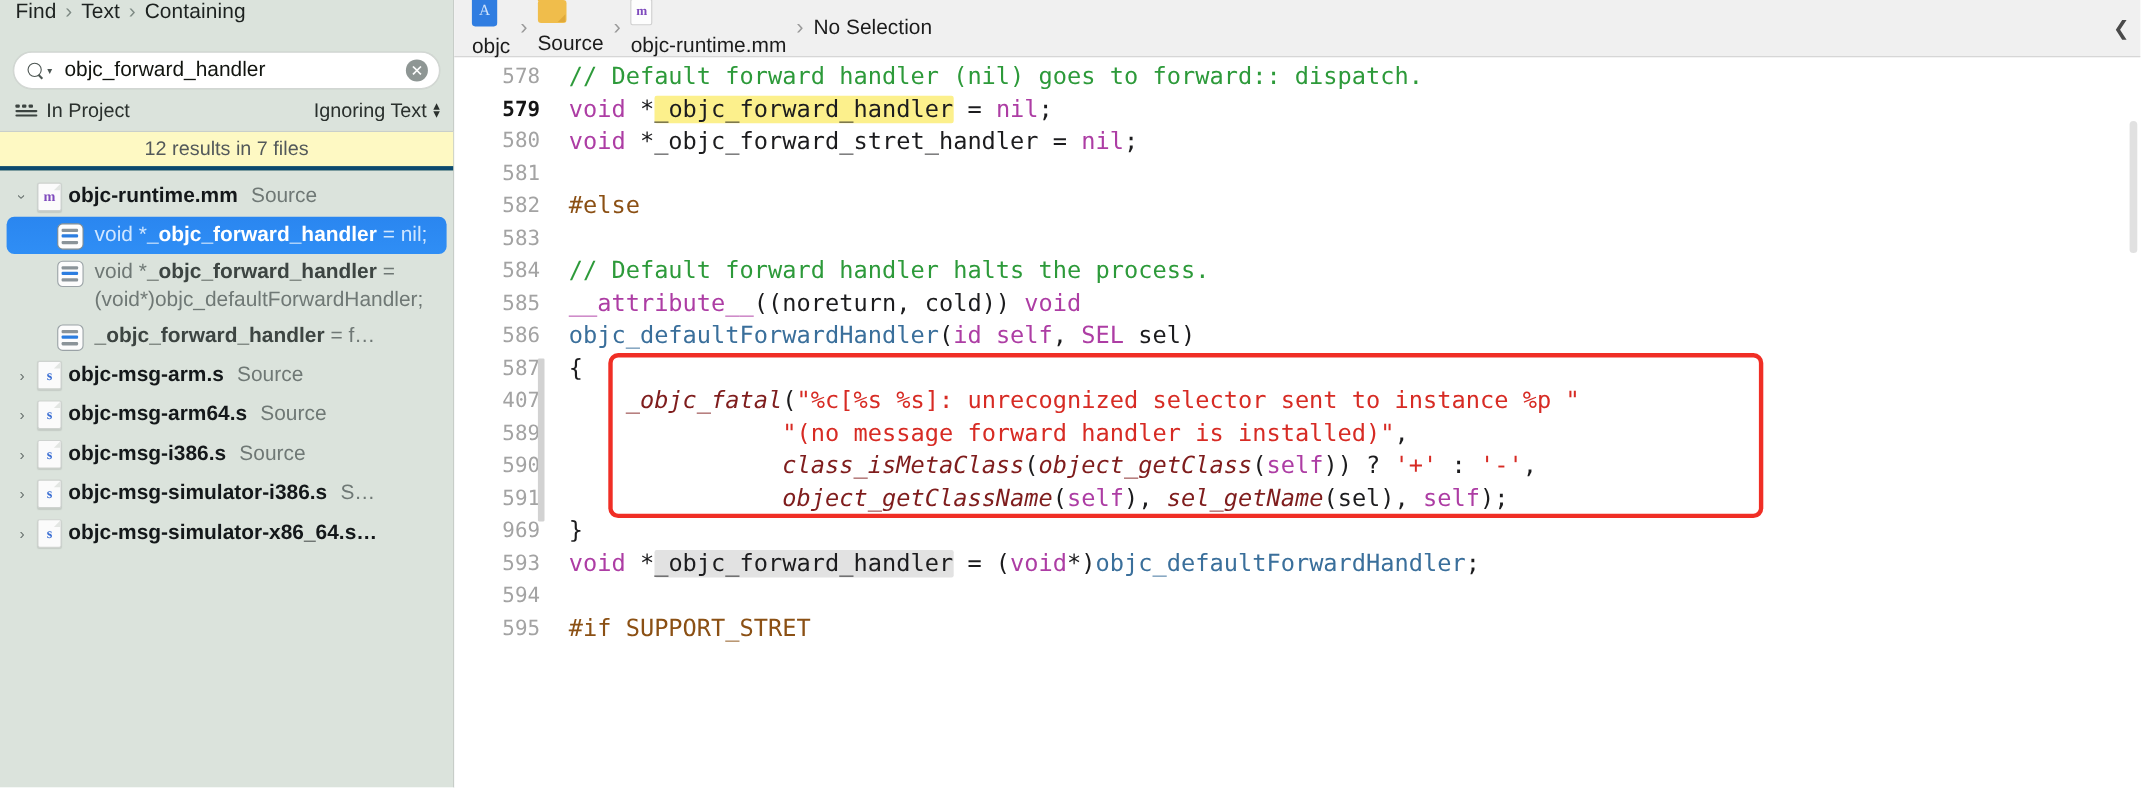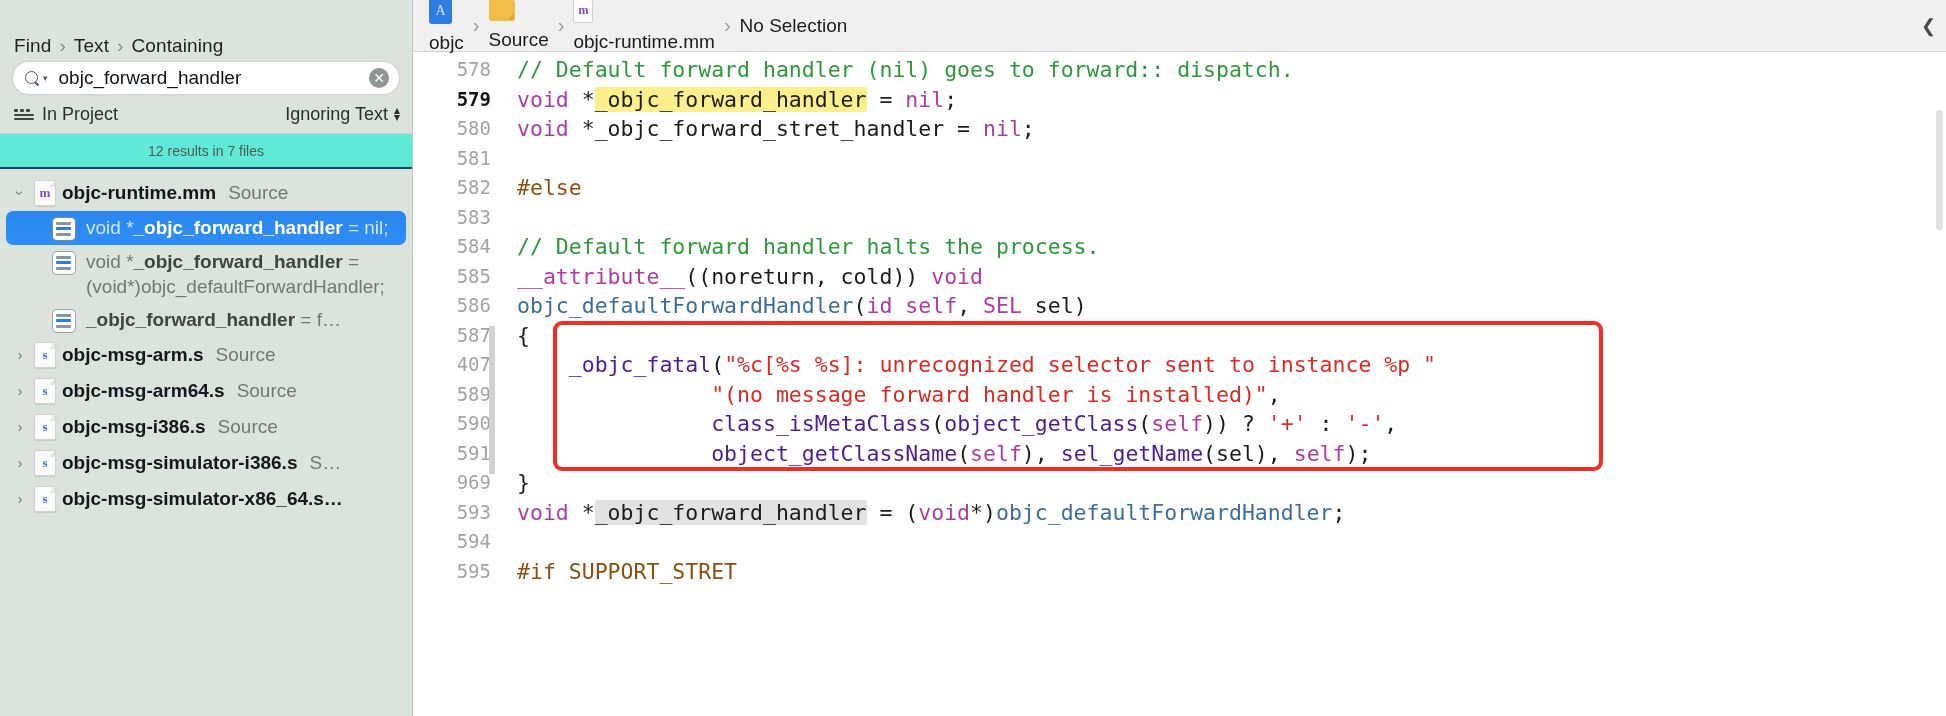--- a/index.html
+++ b/index.html
@@ -16,25 +16,24 @@
   .sidebar {
     width: 413px; height: 716px;
     background: #dbe3dc;
     border-right: 1px solid #c3c7c4;
     display: flex; flex-direction: column;
     position: relative;
     flex: 0 0 413px;
   }
   .find-breadcrumb {
     height: 43px;
-    display: flex; align-items: flex-end;
+    display: flex; align-items: flex-start;
     padding-left: 14px;
     font-size: 19px; color: #1d2220;
     letter-spacing: .1px;
-    margin-top: 14px;
   }
   .fb-sep { color: #7e8a84; margin: 0 8px; font-size: 19px; }
 
   .search-row { padding: 4px 12px 0 12px; }
   .search-box {
     height: 34px; background: #ffffff;
     border-radius: 17px;
     border: 1px solid #d2d6d3;
     display: flex; align-items: center;
     padding: 0 10px 0 12px;
@@ -78,24 +77,24 @@
   .scope-icon .d1 { left:0;  top:2px; width:4px; }
   .scope-icon .d2 { left:6px; top:2px; width:4px; }
   .scope-icon .d3 { left:12px;top:2px; width:4px; }
   .scope-icon .bar1 { left:0; top:7px; width:20px; height:2px; }
   .scope-icon .bar2 { left:0; top:11px; width:20px; height:2px; }
   .scope-right { display: flex; align-items: center; gap: 6px; }
   .updown { display:inline-flex; flex-direction: column; line-height: .62; font-size: 12px; color:#2a302d; }
 
   .results-count {
     height: 36px; display: flex; align-items: center; justify-content: center;
-    font-size: 14px; color: #53595a;
+    font-size: 18px; color: #53595a;
     border-top: 1px solid #c9cfcb;
-    border-bottom: 2px solid #0c4a6e;
-    background: #5eead4;
+    border-bottom: 4px solid #0c4a6e;
+    background: #fef9c3;
   }
 
   .results-list { flex: 1; overflow: hidden; padding-top: 6px; }
 
   .file-row {
     display: flex; align-items: center; gap: 6px;
     padding: 0 8px 0 12px; height: 36px;
     font-size: 19px; color: #14181a;
   }
   .disc {
@@ -212,21 +211,21 @@
   }
   .lnum.cur { color: #151515; font-weight: 700; }
   .lgap { width: 22px; flex: 0 0 22px; }
   .ctext { flex: 1; }
 
   
   .c-comment { color: #2d9a3a; }
   .c-kw      { color: #ad3da4; }
   .c-plain   { color: #1c1c1e; }
   .c-type    { color: #3a6f9b; }
-  .c-fn      { color: #4c1d95; }
+  .c-fn      { color: #7f1d1d; font-style: italic; }
   .c-str     { color: #d72b24; }
   .c-pp      { color: #8b5014; }
 
   .hl-yellow { background: #fcf08c; border-radius: 2px; }
   .hl-gray   { background: #e2e2e2; border-radius: 2px; }
 
   .changebar {
     position: absolute; left: 76px; width: 6px; background: #d2d2d2; border-radius: 1px;
   }
 

